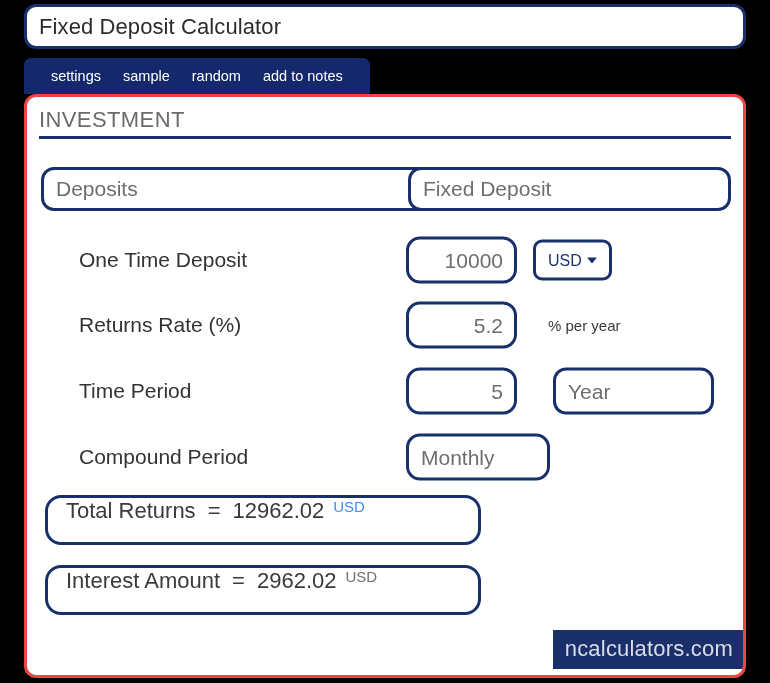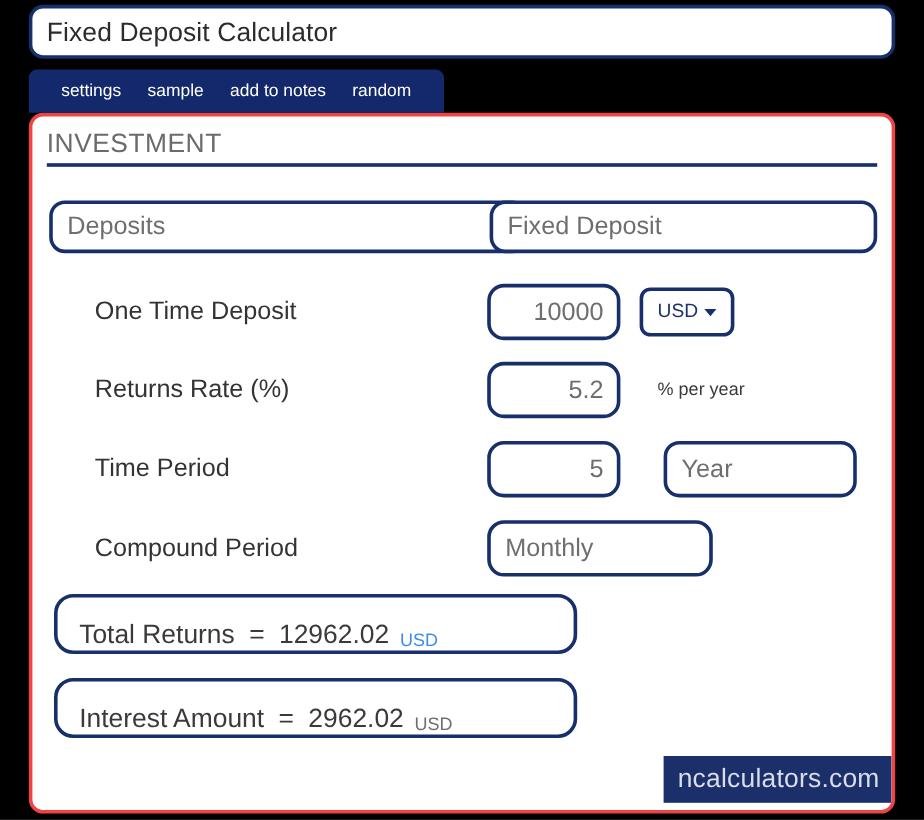--- a/index.html
+++ b/index.html
@@ -207,21 +207,21 @@
   
   .result {
     position: absolute;
     left: 18px;
     box-sizing: border-box;
     height: 50px;
     background: #ffffff;
     border: 3px solid #17306b;
     border-radius: 16px;
     display: flex;
-    align-items: flex-end;
+    align-items: flex-start;
     padding-left: 18px;
     gap: 9px;
     white-space: nowrap;
   }
   .result .r-label { font-size: 22px; color: #3a3a3a; }
   .result .r-eq    { font-size: 22px; color: #3a3a3a; padding: 0 3px; }
   .result .r-value { font-size: 22px; color: #3a3a3a; }
   .result .r-cur   { font-size: 15px; }
   .r-cur.blue { color: #3d8bf2; }
   .r-cur.grey { color: #6e6e6e; }
@@ -247,22 +247,22 @@
 
 <div id="app">
 
   <div class="title-bar">
     <span class="title-text">Fixed Deposit Calculator</span>
   </div>
 
   <div class="tab-strip">
     <div class="tab-item">settings</div>
     <div class="tab-item">sample</div>
+    <div class="tab-item">random</div>
     <div class="tab-item">add to notes</div>
-    <div class="tab-item">random</div>
   </div>
 
   <div class="panel">
 
     <div class="section-head">
       <span class="section-head-text">INVESTMENT</span>
     </div>
 
     <div class="fld sel-deposits">Deposits</div>
     <div class="fld sel-type">Fixed Deposit</div>
@@ -283,21 +283,21 @@
     </div>
 
     <div class="frow" style="top:265px">
       <span class="lbl">Time Period</span>
       <div class="fld val">5</div>
       <div class="fld unit-plain">Year</div>
     </div>
 
     <div class="frow" style="top:331px">
       <span class="lbl">Compound Period</span>
-      <div class="fld val left" style="width:188px">Monthly</div>
+      <div class="fld val left" style="width:144px">Monthly</div>
     </div>
 
     <div class="result" id="res-total">
       <span class="r-label">Total Returns</span>
       <span class="r-eq">=</span>
       <span class="r-value">12962.02</span>
       <span class="r-cur blue">USD</span>
     </div>
 
     <div class="result" id="res-interest">

